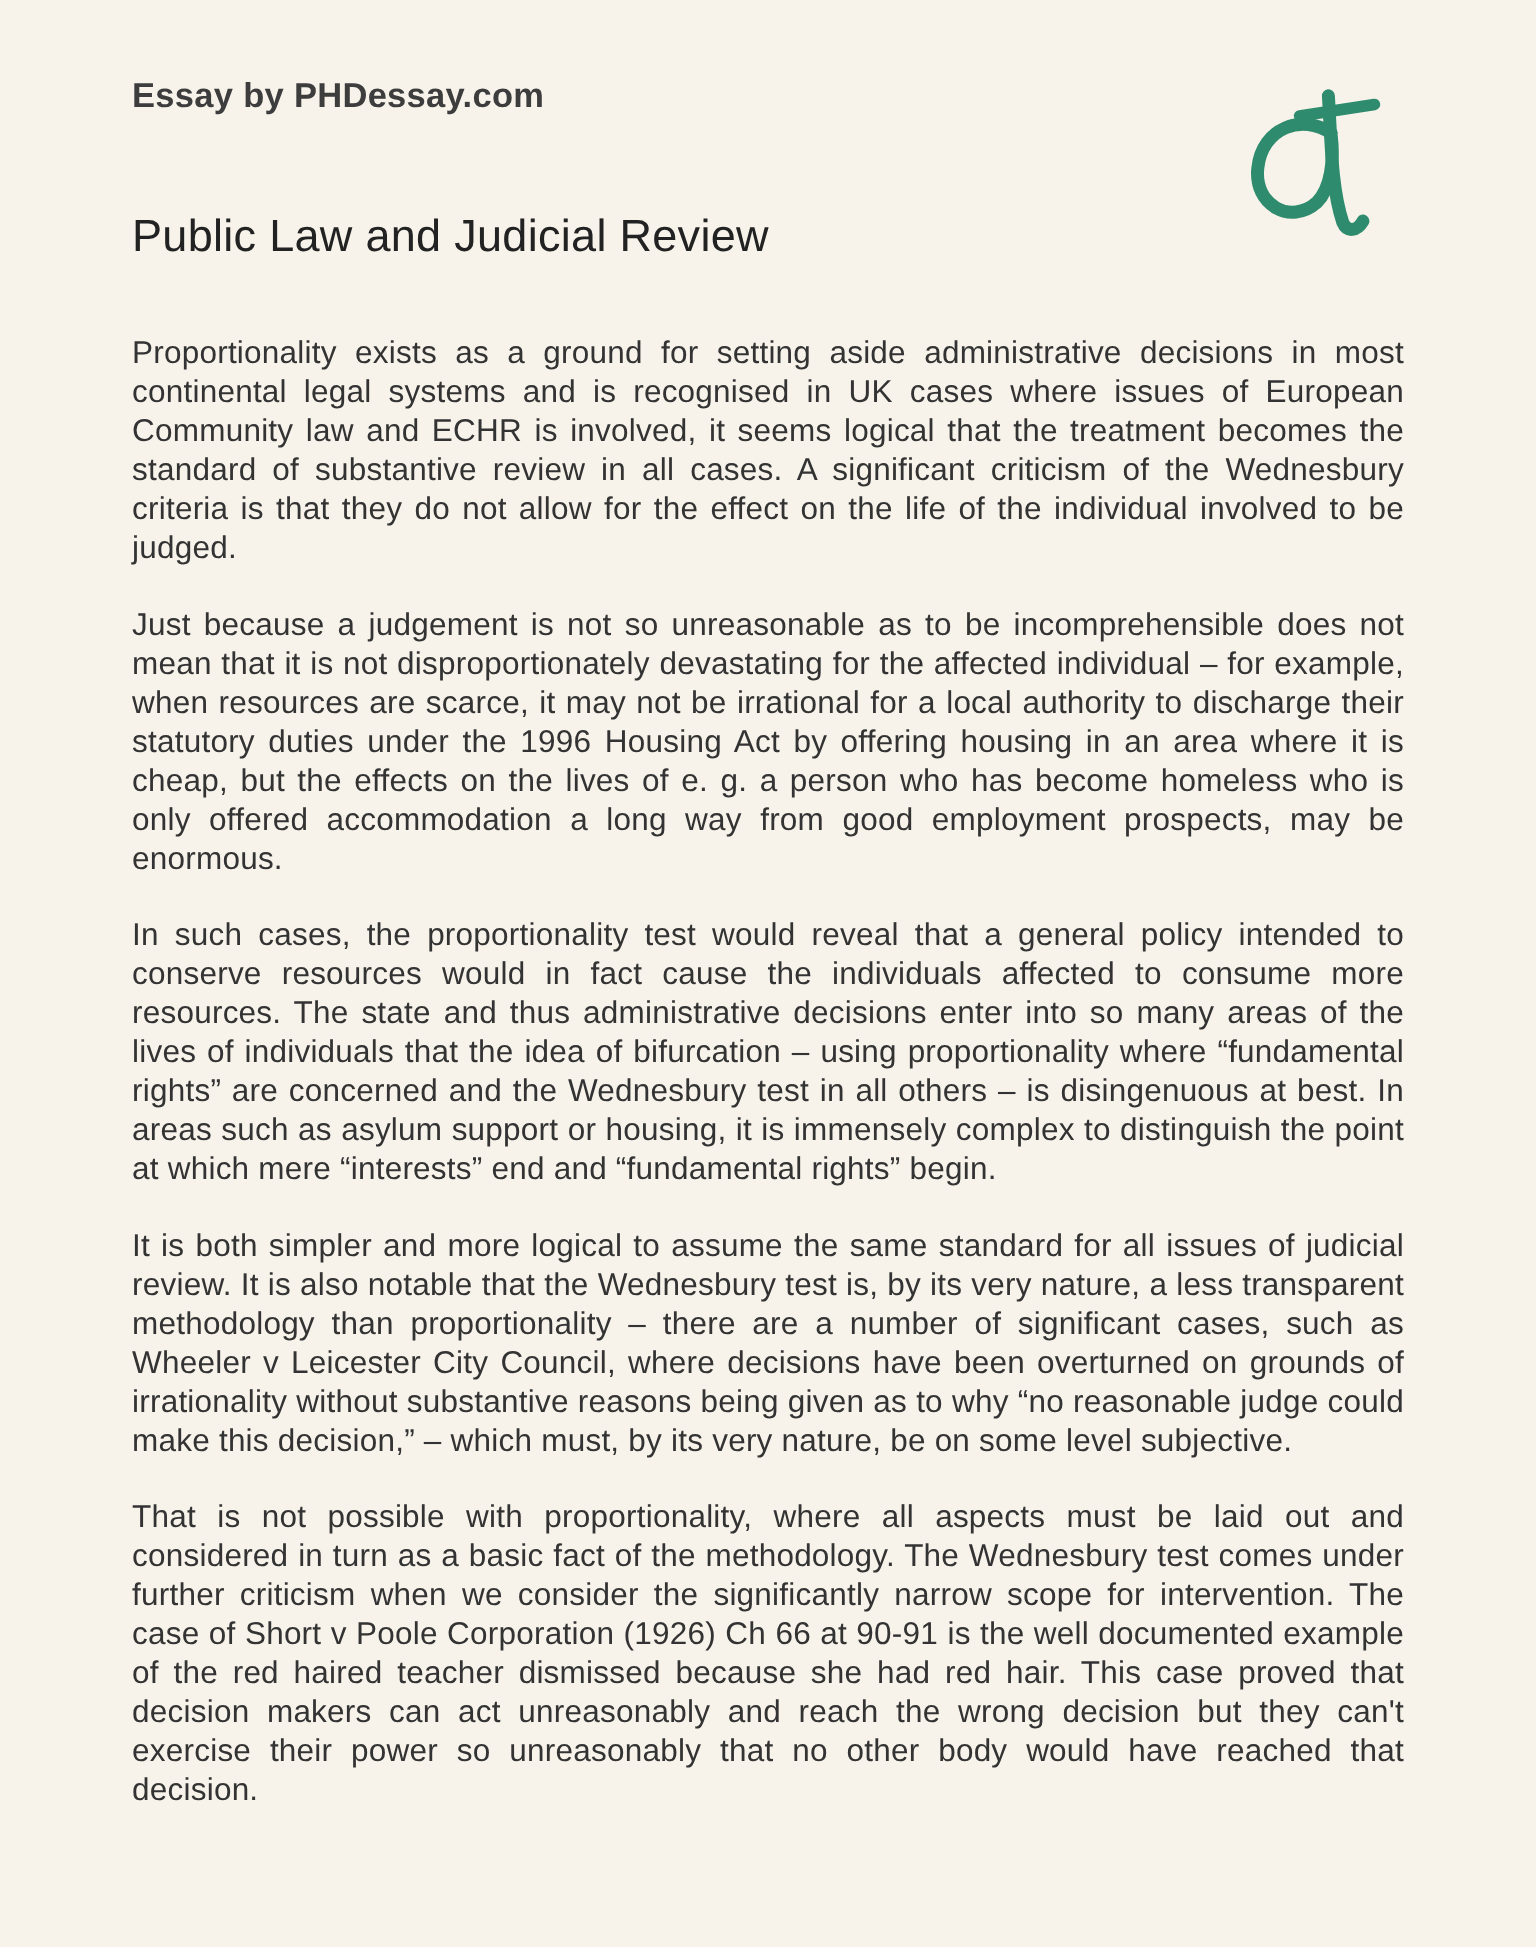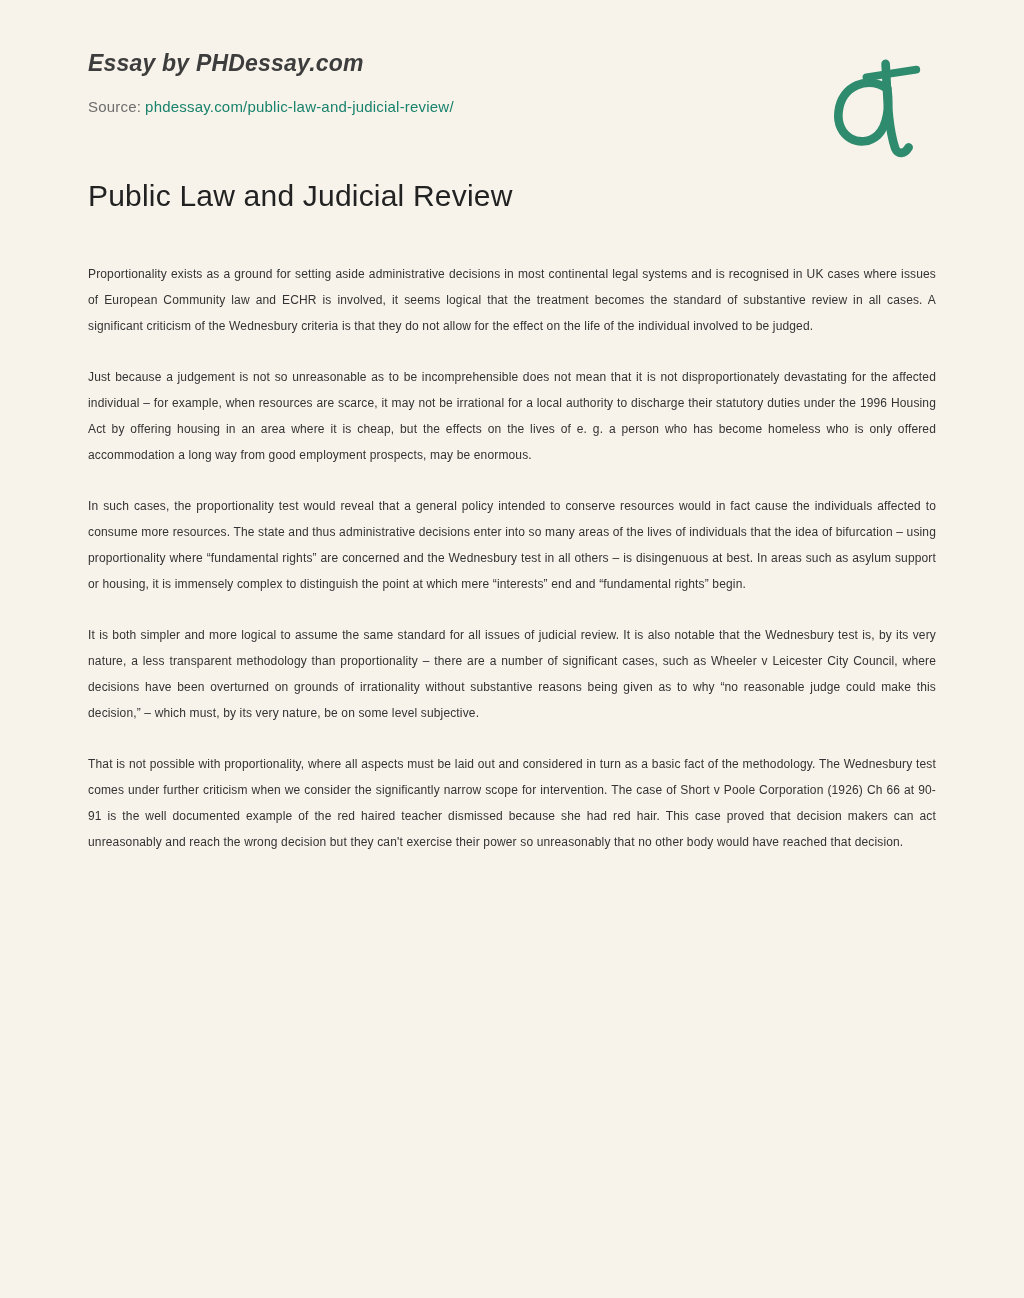--- a/index.html
+++ b/index.html
@@ -16,21 +16,20 @@
     position: relative;
     width: 1024px;
     height: 1298px;
     padding: 50px 88px 0 88px;
   }
   .byline {
     font-size: 23px;
     font-weight: 700;
     color: #3d3d3d;
     letter-spacing: 0.2px;
-    font-style: italic;
   }
   .source {
     margin-top: 21px;
     font-size: 15px;
     color: #6e6e6e;
     letter-spacing: 0.2px;
   }
   .source-link {
     color: #19826c;
     text-decoration: none;
@@ -48,37 +47,34 @@
     font-size: 30px;
     font-weight: 400;
     color: #222222;
     letter-spacing: 0.2px;
   }
   .content {
     margin-top: 48px;
   }
   .content p {
     margin: 0 0 25px 0;
-    font-size: 12px;
+    font-size: 21px;
     line-height: 26px;
     color: #333333;
     text-align: justify;
     letter-spacing: 0.15px;
   }
 </style>
 </head>
 <body>
 
 <div class="page">
 
   <header>
     <div class="byline">Essay by PHDessay.com</div>
-    <div class="source">
-      <span>Source:</span><a class="source-link" href="#">phdessay.com/public-law-and-judicial-review/</a>
-    </div>
     <div class="logo">
       <svg width="96" height="106" viewBox="0 0 100 110" xmlns="http://www.w3.org/2000/svg" aria-hidden="true">
 
         <path d="M62 34 C42 20, 14 30, 11 58 C8 84, 34 98, 52 82 C62 72, 64 52, 62 36" fill="none" stroke="#2e8b6e" stroke-width="9" stroke-linecap="round"></path>
 
         <path d="M60 8 C62 40, 62 72, 70 96 C73 103, 80 102, 84 95" fill="none" stroke="#2e8b6e" stroke-width="9" stroke-linecap="round"></path>
 
         <path d="M40 22 L92 14" fill="none" stroke="#2e8b6e" stroke-width="8" stroke-linecap="round"></path>
       </svg>
     </div>

